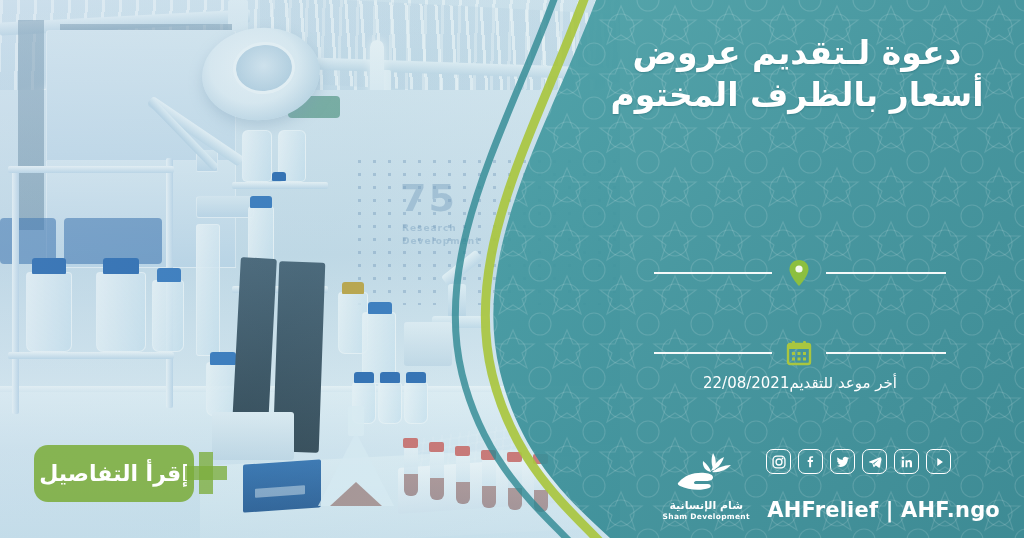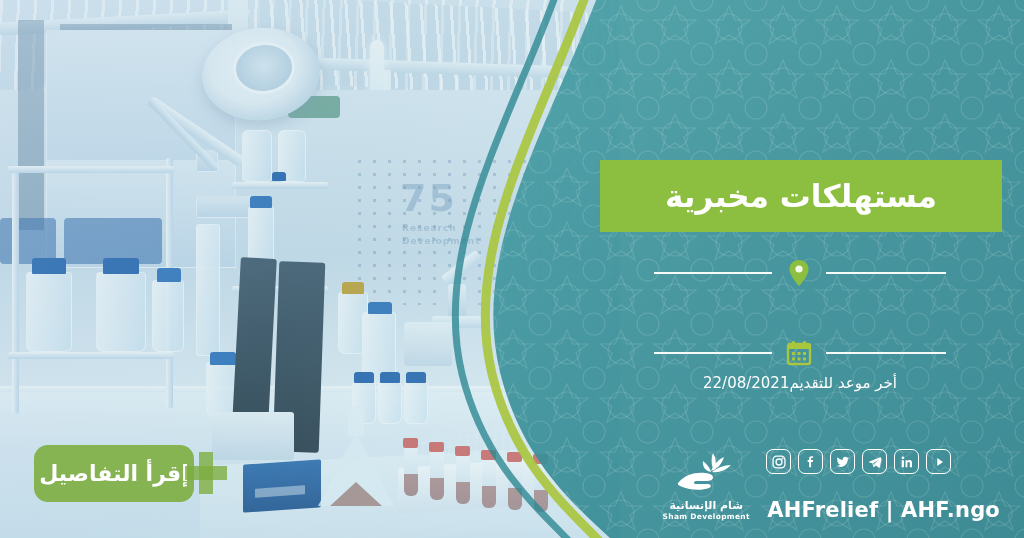--- a/index.html
+++ b/index.html
@@ -439,24 +439,25 @@
       </g>
 
       <path d="M 586 -6 C 538 126, 462 250, 492 374 C 514 464, 568 508, 602 544" fill="none" stroke="#A9C63F" stroke-width="9" stroke-opacity="0.92"></path>
 
       <path d="M 556 -6 C 508 126, 432 250, 462 374 C 484 464, 538 508, 572 544" fill="none" stroke="#2E8892" stroke-width="7" stroke-opacity="0.80"></path>
     </svg>
   </div>
 
   <div class="content">
 
-
-    <div class="green-banner">
-      <span>مستهلكات مخبرية</span>
+    <div class="headline">
+      <span class="l1">دعوة لـتقديم عروض</span>
+      <span class="l2">أسعار بالظرف المختوم</span>
     </div>
+
 
     <div class="info-block" id="loc-block">
       <div class="divider-row">
         <div class="dline"></div>
         <div class="icon-wrap">
           <svg width="22" height="28" viewBox="0 0 22 28" xmlns="http://www.w3.org/2000/svg">
             <path d="M11 1 C5.5 1 1.5 5 1.5 10.2 C1.5 17 11 27 11 27 C11 27 20.5 17 20.5 10.2 C20.5 5 16.5 1 11 1 Z" fill="#8CBF3F"></path>
             <circle cx="11" cy="10" r="3.6" fill="#ffffff" fill-opacity="0.9"></circle>
           </svg>
         </div>

